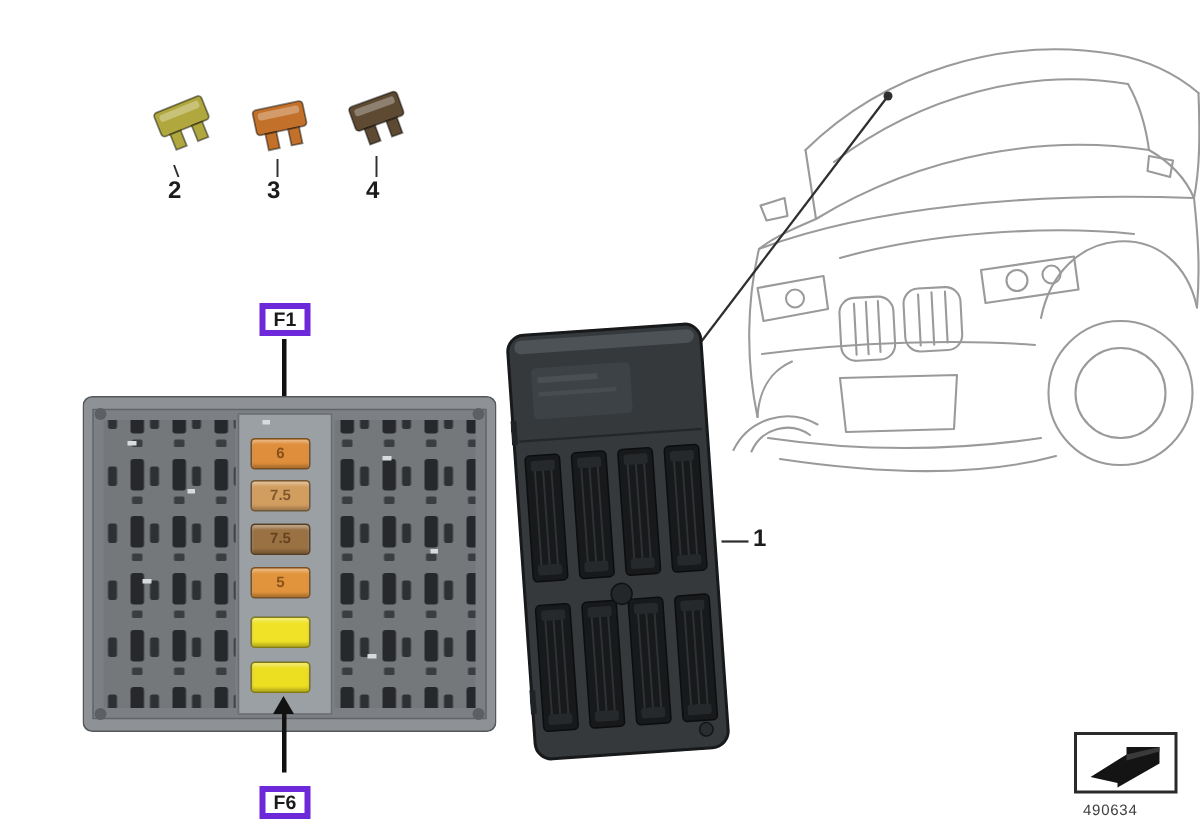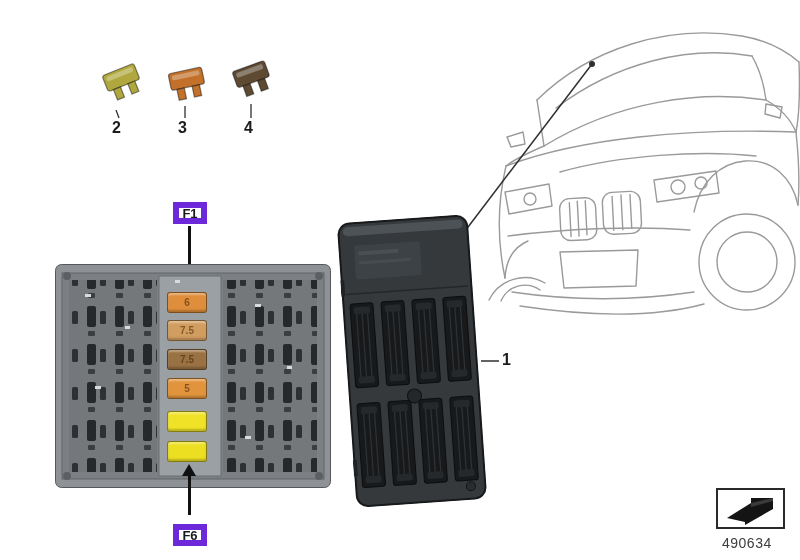--- a/index.html
+++ b/index.html
@@ -1,37 +1,37 @@
 <!DOCTYPE html>
 <html><head>
 <meta charset="utf-8">
 <style>
   html,body{margin:0;padding:0;background:#fff;}
   .stage{position:relative;width:800px;height:560px;background:#ffffff;overflow:hidden;
          font-family:"Liberation Sans",sans-serif;color:#1a1a1a;}
   .art{position:absolute;left:0;top:0;width:800px;height:560px;}
   .callout{position:absolute;font-size:16px;font-weight:bold;color:#1c1c1c;line-height:1;}
-  .flabel{position:absolute;width:34px;height:22px;box-sizing:border-box;border:6px solid #6d28d9;
-          background:#fff;display:flex;align-items:center;justify-content:center;
+  .flabel{position:absolute;width:34px;height:22px;box-sizing:border-box;border:4px solid #6d28d9;
+          background:#fff;display:flex;align-items:flex-end;justify-content:center;
           font-size:13px;font-weight:bold;}
   .arrow-shaft{position:absolute;width:3px;background:#111;}
   .arrow-head-down{position:absolute;width:0;height:0;border-left:7px solid transparent;
           border-right:7px solid transparent;border-top:12px solid #111;}
   .arrow-head-up{position:absolute;width:0;height:0;border-left:7px solid transparent;
           border-right:7px solid transparent;border-bottom:12px solid #111;}
   .carrier{position:absolute;left:55px;top:264px;width:276px;height:224px;}
   .carrier svg{position:absolute;left:0;top:0;}
   .fuse-chip{position:absolute;width:40px;height:21px;box-sizing:border-box;border-radius:3px;
           border:1px solid rgba(0,0,0,.45);display:flex;align-items:center;justify-content:center;
           box-shadow:inset 0 2px 2px rgba(255,255,255,.35), inset 0 -2px 2px rgba(0,0,0,.22);}
   .fmark{font-size:10px;color:rgba(60,30,0,.55);font-weight:bold;}
   .module{position:absolute;left:346px;top:218px;width:132px;height:286px;transform:rotate(-4deg);}
   .doc-box{position:absolute;left:716px;top:488px;width:69px;height:41px;box-sizing:border-box;
           border:2px solid #2a2a2a;background:#fff;display:flex;align-items:center;justify-content:center;}
-  .part-number{position:absolute;left:722px;top:535px;font-size:14px;color:#3d3d3d;letter-spacing:.5px;}
+  .part-number{position:absolute;left:722px;top:535px;font-size:10px;color:#3d3d3d;letter-spacing:.5px;}
 </style>
 </head>
 <body>
 
 <div class="stage">
 
   <svg class="art" viewBox="0 0 800 560">
     <defs>
       <g id="minifuse">
         <rect x="0" y="0" width="34" height="17" rx="2.5" fill="currentColor" stroke="rgba(0,0,0,.45)" stroke-width="1.2"></rect>

